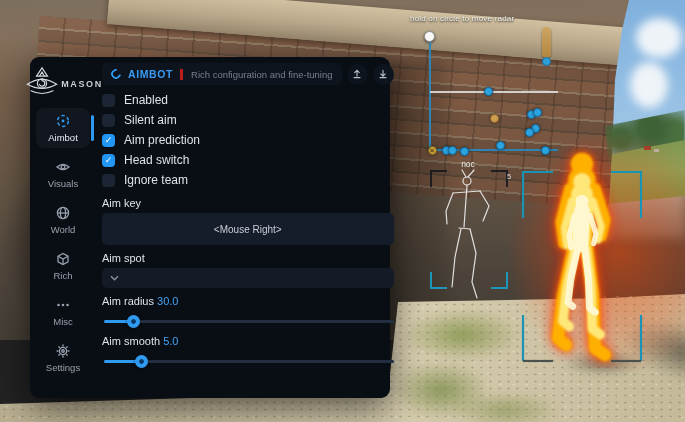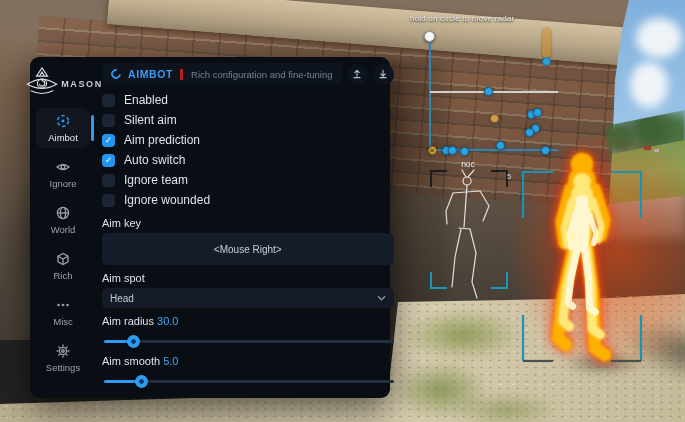--- a/index.html
+++ b/index.html
@@ -244,21 +244,21 @@
             <circle cx="8" cy="8" r="5.4" stroke-dasharray="3.4 2.4"></circle>
             <circle cx="8" cy="8" r="1.4" fill="#2e9af0" stroke="none"></circle>
           </svg>
           <span class="nlabel">Aimbot</span>
         </div>
         <div class="nav-item">
           <svg width="16" height="16" viewBox="0 0 16 16" fill="none" stroke-width="1.3">
             <path d="M2 8 Q8 3 14 8 Q8 13 2 8 Z"></path>
               <circle cx="8" cy="8" r="1.8"></circle>
           </svg>
-          <span class="nlabel">Ignore</span>
+          <span class="nlabel">Visuals</span>
         </div>
         <div class="nav-item">
           <svg width="16" height="16" viewBox="0 0 16 16" fill="none" stroke-width="1.3">
             <circle cx="8" cy="8" r="5.6"></circle>
               <ellipse cx="8" cy="8" rx="2.6" ry="5.6"></ellipse>
               <path d="M2.4 8 H13.6"></path>
           </svg>
           <span class="nlabel">World</span>
         </div>
         <div class="nav-item">
@@ -315,37 +315,32 @@
       <div class="chk-row">
         <span class="chk">✓</span>
         <span class="chk-label">Silent aim</span>
       </div>
       <div class="chk-row on">
         <span class="chk">✓</span>
         <span class="chk-label">Aim prediction</span>
       </div>
       <div class="chk-row on">
         <span class="chk">✓</span>
-        <span class="chk-label">Auto switch</span>
+        <span class="chk-label">Head switch</span>
       </div>
       <div class="chk-row">
         <span class="chk">✓</span>
         <span class="chk-label">Ignore team</span>
-      </div>
-      <div class="chk-row">
-        <span class="chk">✓</span>
-        <span class="chk-label">Ignore wounded</span>
       </div>
 
       <div class="sec-label">Aim key</div>
       <div class="key-btn">&lt;Mouse Right&gt;</div>
 
       <div class="sec-label">Aim spot</div>
       <div class="select">
-        <span class="sval">Head</span>
         <svg width="9" height="6" viewBox="0 0 9 6" fill="none" stroke="#8a93a0" stroke-width="1.4">
           <path d="M1 1.2 L4.5 4.8 L8 1.2"></path>
         </svg>
       </div>
 
       <div class="sec-label">
         <span>Aim radius</span>
         <span class="val">30.0</span>
       </div>
       <div class="slider">

